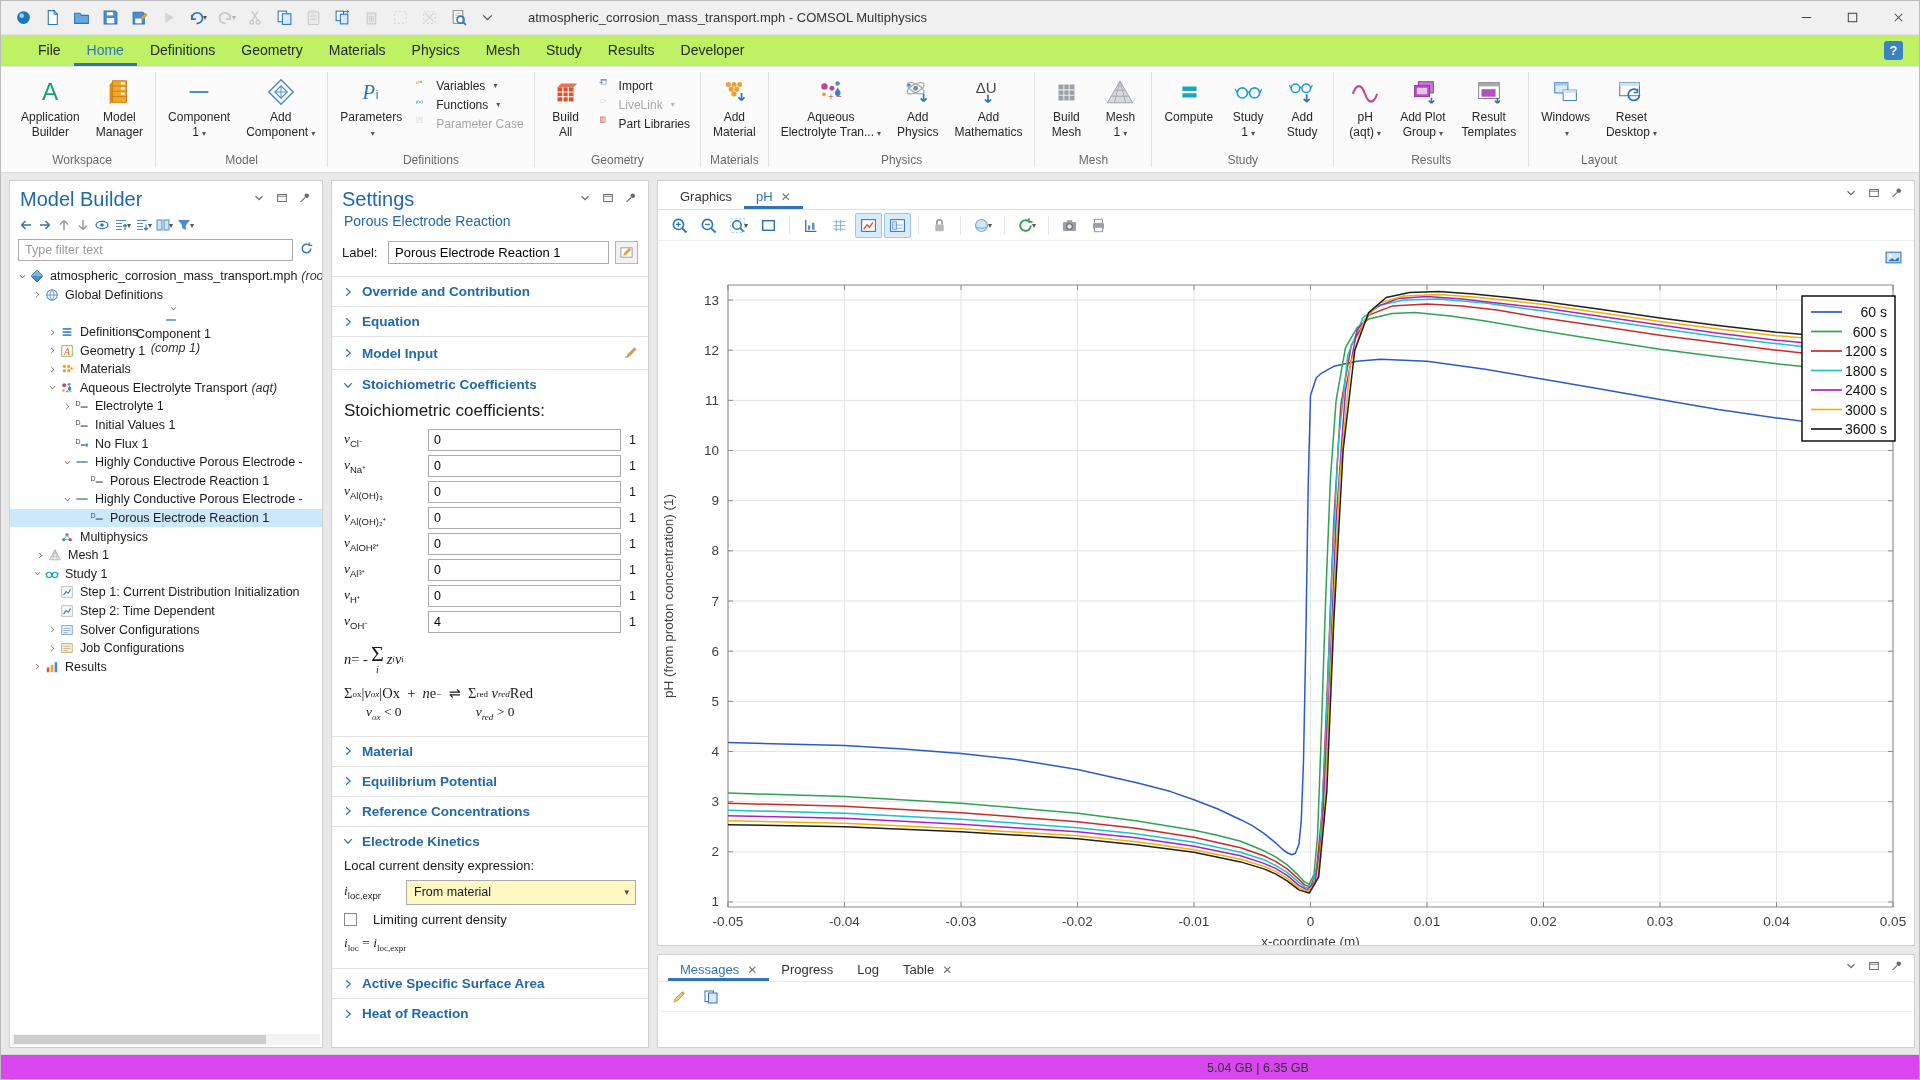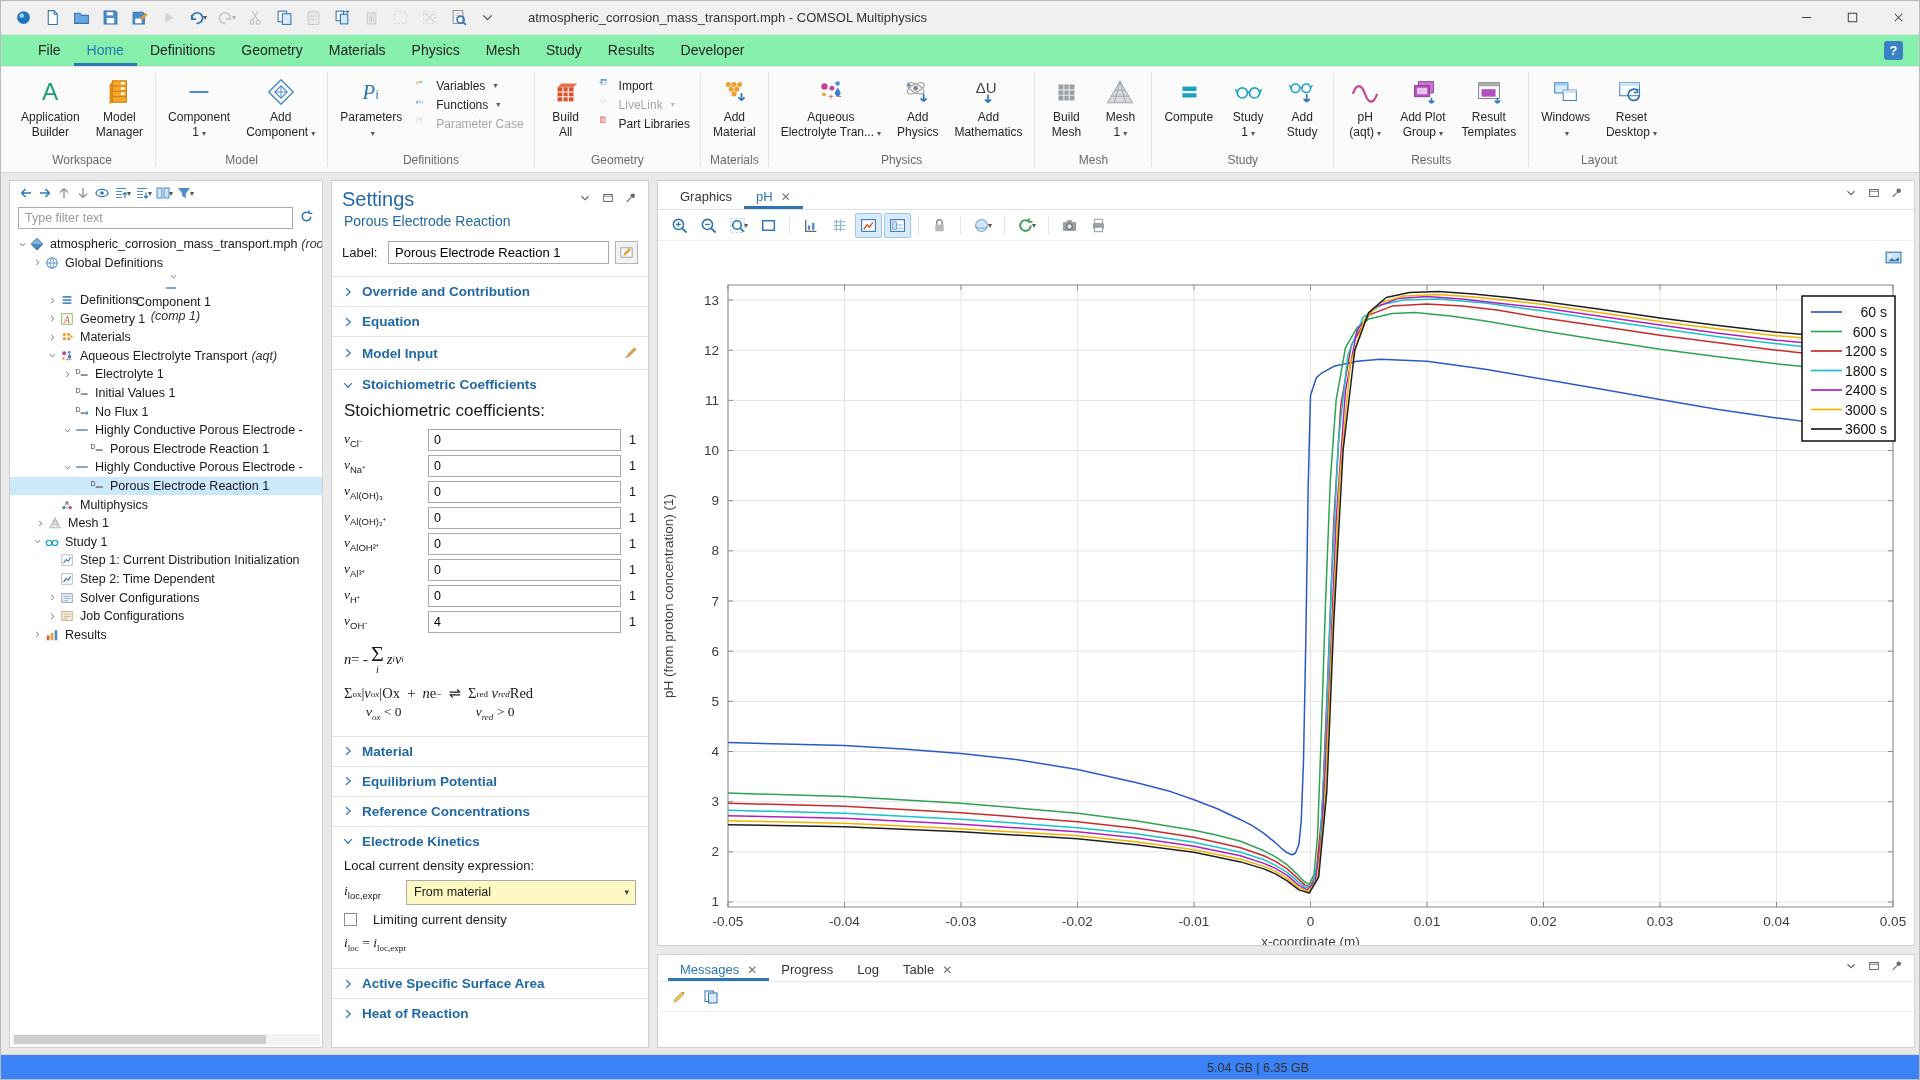--- a/index.html
+++ b/index.html
@@ -9,21 +9,21 @@
 sub{font-size:9px}sup{font-size:9px}
 
 #titlebar{position:absolute;left:0;top:0;width:1920px;height:34px;background:#f0f0f0;display:flex;align-items:center;padding-left:8px;border-bottom:1px solid #e4e4e4}
 .qicon{width:25px;height:25px;display:flex;align-items:center;justify-content:center;margin:0 2px;border-radius:3px}
 .qicon.dis{opacity:.4;filter:grayscale(1)}
 .qcaret{font-size:8px;color:#555;margin-left:-2px}
 #title-text{font-size:13px;color:#333;margin-left:26px;white-space:nowrap}
 #wbtns{margin-left:auto;display:flex}
 .wbtn{width:46px;height:33px;display:flex;align-items:center;justify-content:center}
 
-#menubar{position:absolute;left:0;top:34px;width:1920px;height:32px;background:#86efac;display:flex;align-items:stretch;padding-left:24px;border-bottom:1px solid #e3e3e3}
+#menubar{position:absolute;left:0;top:34px;width:1920px;height:32px;background:#bef264;display:flex;align-items:stretch;padding-left:24px;border-bottom:1px solid #e3e3e3}
 .mitem{padding:7px 13px 4px;font-size:14px;color:#262626;border-bottom:3px solid transparent}
 .mitem.active{color:#2e75b6;border-bottom-color:#2e75b6}
 #help-btn{margin-left:auto;margin-right:18px;align-self:center;width:19px;height:19px;background:#3b82c4;color:#fff;border-radius:3px;font-size:13px;font-weight:bold;display:flex;align-items:center;justify-content:center}
 
 #ribbon{position:absolute;left:0;top:66px;width:1920px;height:106px;background:#fbfbfb;border-bottom:1px solid #d9d9d9;display:flex;padding-left:8px}
 .rgroup{display:flex;flex-direction:column}
 .rgrow{display:flex;flex:1;align-items:flex-start;padding:5px 4px 0}
 .rglabel{text-align:center;font-size:12px;color:#6a6a6a;padding:1px 0 5px;white-space:nowrap}
 .rsep{width:1px;background:#e3e3e3;margin:5px 0}
 .rbtn{display:flex;flex-direction:column;align-items:center;padding:2px 8px;min-width:54px}
@@ -99,21 +99,21 @@
 #plot-svg{display:block}
 #gcorner{position:absolute;right:12px;top:8px}
 .tick{font:13.5px "Liberation Sans",sans-serif;fill:#3d3d3d}
 .leg{font:14px "Liberation Sans",sans-serif;fill:#111}
 .atitle{font:13.5px "Liberation Sans",sans-serif;fill:#3d3d3d}
 
 #btabs{display:flex;align-items:stretch;height:27px;border-bottom:1px solid #ececec;padding-left:10px}
 #btoolbar{display:flex;align-items:center;height:29px;padding-left:8px;gap:6px}
 #bbody{height:35px;border-top:1px solid #f0f0f0;margin:0 1px;background:#fff}
 
-#statusbar{position:absolute;left:0;top:1053px;width:1920px;height:27px;background:#3b82f6;border-top:1px solid #d6d6d6}
+#statusbar{position:absolute;left:0;top:1053px;width:1920px;height:27px;background:#d946ef;border-top:1px solid #d6d6d6}
 #mem{position:absolute;left:1206px;top:6px;font-size:12.5px;color:#333}
 .ic{display:inline-flex}
 </style>
 </head>
 <body>
 
 <div id="titlebar">
   <span id="qbar" style="display: flex;">
       <span class="qicon">
         <span class="ic">
@@ -684,20 +684,42 @@
           </div>
           <div class="rlab">Reset</div>
           <div class="rlab">Desktop<span class="rcaret">▾</span></div>
         </div>
       </div>
       <div class="rglabel">Layout</div>
     </div>
   </div>
 
 <div class="panel" id="mb">
+  <div class="phead">
+    <span class="ptitle">Model Builder</span>
+    <span class="picons" id="mb-headicons">
+        <span><span class="ic">
+            <svg width="14" height="14" viewBox="0 0 16 16">
+              <path d="M4 6l4 4 4-4" fill="none" stroke="#6b6b6b" stroke-width="1.4"></path>
+            </svg>
+          </span></span>
+        <span><span class="ic">
+            <svg width="14" height="14" viewBox="0 0 16 16">
+              <rect x="3" y="4" width="10" height="8" fill="none" stroke="#6b6b6b" stroke-width="1.1"></rect>
+              <path d="M3 6h10" stroke="#6b6b6b"></path>
+            </svg>
+          </span></span>
+        <span><span class="ic">
+            <svg width="14" height="14" viewBox="0 0 16 16">
+              <circle cx="10" cy="5.5" r="2.6" fill="#6b6b6b"></circle>
+              <path d="M8 7.5L3 12.5" stroke="#6b6b6b" stroke-width="1.4"></path>
+            </svg>
+          </span></span>
+      </span>
+  </div>
   <div id="mb-toolbar">
       <span class="tbi">
         <span class="ic">
           <svg width="16" height="16" viewBox="0 0 16 16">
             <path d="M13 8H3.5M3.5 8l4-4M3.5 8l4 4" fill="none" stroke="#2e75b6" stroke-width="1.5"></path>
           </svg>
         </span>
       </span>
       <span class="tbi">
         <span class="ic">

